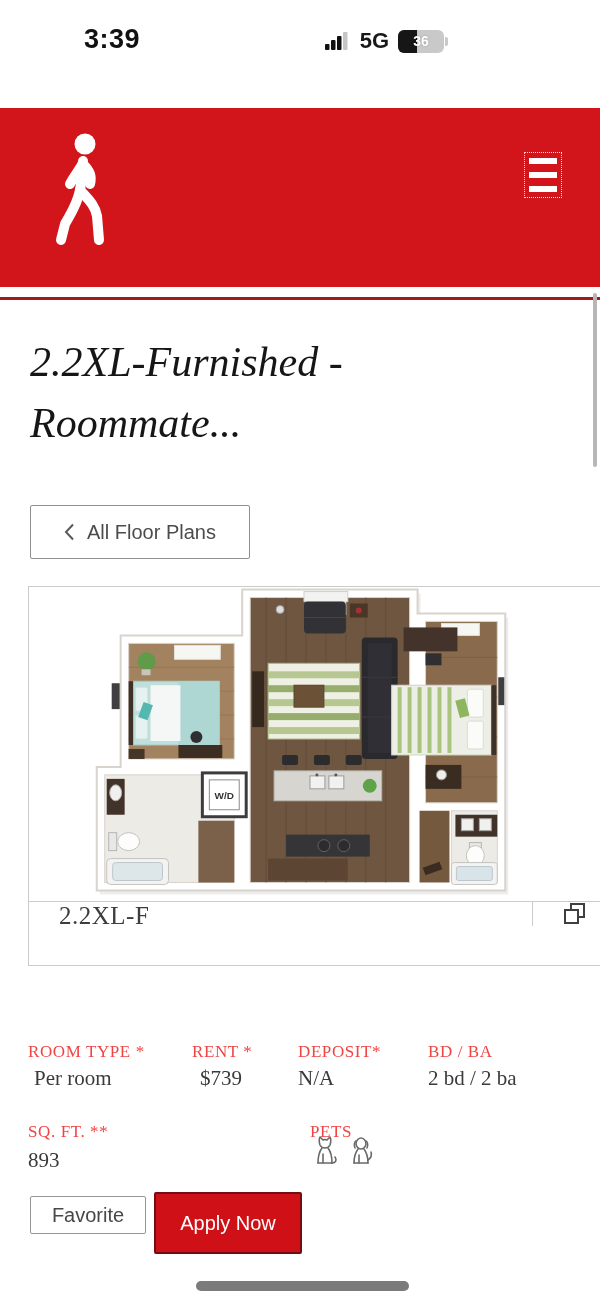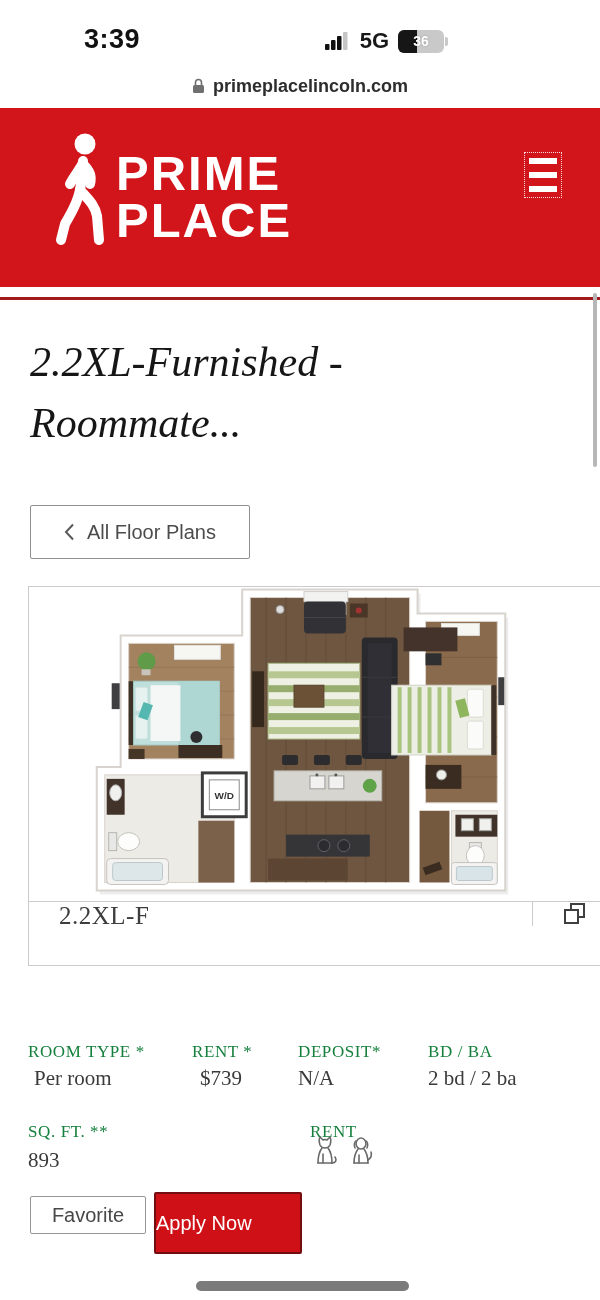--- a/index.html
+++ b/index.html
@@ -36,27 +36,27 @@
   .back-btn span { font-size:20px; color:#4c4c4c; }
 
   
   .plan-card { position:absolute; left:28px; top:586px; width:589px; border:1px solid #cbcbcb; background:#fff; }
   .plan-image { width:543px; height:314px; display:block; background:#fff; }
   .plan-caption-row { display:flex; height:64px; border-top:1px solid #cbcbcb; align-items:flex-start; }
   .plan-caption { flex:1; display:flex; align-items:center; padding-left:30px; font-family:"Liberation Serif", serif; font-size:25px; color:#3d3d3d; letter-spacing:.5px; }
   .plan-expand { width:84px; border-left:1px solid #cbcbcb; display:flex; align-items:center; justify-content:center; cursor:pointer; background:#fff; }
 
   
-  .detail-label { position:absolute; font-family:"Liberation Serif", serif; font-size:17px; color:#15803d; letter-spacing:.6px; }
+  .detail-label { position:absolute; font-family:"Liberation Serif", serif; font-size:17px; color:#ef4444; letter-spacing:.6px; }
   .detail-value { position:absolute; font-family:"Liberation Serif", serif; font-size:21px; color:#3a3a3a; }
   .pets-icons { position:absolute; left:310px; top:1136px; display:flex; gap:6px; }
 
   
   .favorite-btn { position:absolute; left:30px; top:1196px; width:116px; height:38px; background:#fff; border:1.5px solid #969696; border-radius:2px; font-size:20px; color:#474747; display:flex; align-items:center; justify-content:center; cursor:pointer; font-family:"Liberation Sans", sans-serif; }
-  .apply-btn { position:absolute; left:154px; top:1192px; width:148px; height:62px; background:#cf1016; border:2px solid #730d0f; border-radius:2px; font-size:20px; color:#ffffff; display:flex; align-items:center; justify-content:flex-start; cursor:pointer; font-family:"Liberation Sans", sans-serif; }
+  .apply-btn { position:absolute; left:154px; top:1192px; width:148px; height:62px; background:#cf1016; border:2px solid #730d0f; border-radius:2px; font-size:20px; color:#ffffff; display:flex; align-items:center; justify-content:center; cursor:pointer; font-family:"Liberation Sans", sans-serif; }
 
   
   .home-indicator { position:absolute; left:196px; top:1281px; width:213px; height:10px; border-radius:5px; background:#7b7b7b; cursor:pointer; }
   .scroll-thumb { position:absolute; right:3px; top:293px; width:4px; height:174px; border-radius:2px; background:#b7b7b7; cursor:pointer; }
 </style>
 </head>
 <body>
 
 <div class="screen">
 
@@ -73,44 +73,33 @@
       <div style="display:flex;align-items:center;">
         <div class="battery">
           <div class="battery-fill"></div>
           <div class="battery-num">36</div>
         </div>
         <div class="battery-cap"></div>
       </div>
     </div>
   </div>
 
-  <div class="url-bar">
-    <svg width="13" height="16" viewBox="0 0 13 16">
-      <rect x="1" y="7" width="11" height="8" rx="1.5" fill="#6f6f6f"></rect>
-      <path d="M3.5 7 V4.5 a3 3 0 0 1 6 0 V7" fill="none" stroke="#6f6f6f" stroke-width="1.6"></path>
-    </svg>
-    <span class="url-domain">primeplacelincoln.com</span>
-  </div>
 
   <div class="site-header">
     <div class="logo">
       <svg width="56" height="118" viewBox="0 0 56 118">
         <circle cx="33" cy="14" r="10.5" fill="#fff"></circle>
         <g stroke="#fff" stroke-width="10" stroke-linecap="round" fill="none">
           <path d="M31 31 L28 62"></path>
           <path d="M31 34 C38 41 40 46 38 54"></path>
           <path d="M30 35 C25 43 21 48 18 54"></path>
           <path d="M28 60 C36 69 43 75 45 86 L47 110"></path>
           <path d="M28 60 C25 75 19 83 13 94 L9 110"></path>
         </g>
       </svg>
-      <div class="logo-text">
-        <div>PRIME</div>
-        <div>PLACE</div>
-      </div>
     </div>
     <div class="hamburger">
       <div class="bar"></div>
         <div class="bar"></div>
         <div class="bar"></div>
     </div>
   </div>
   <div class="header-rule"></div>
 
   <h1 class="page-title">
@@ -271,21 +260,21 @@
 
   <div class="detail-label" style="left:298px; top:1042px;">DEPOSIT*</div>
   <div class="detail-value" style="left:298px; top:1066px;">N/A</div>
 
   <div class="detail-label" style="left:428px; top:1042px;">BD / BA</div>
   <div class="detail-value" style="left:428px; top:1066px;">2 bd / 2 ba</div>
 
   <div class="detail-label" style="left:28px; top:1122px;">SQ. FT. **</div>
   <div class="detail-value" style="left:28px; top:1148px;">893</div>
 
-  <div class="detail-label" style="left:310px; top:1122px;">RENT</div>
+  <div class="detail-label" style="left:310px; top:1122px;">PETS</div>
   <div class="pets-icons">
     <svg width="30" height="30" viewBox="0 0 30 30">
       <g fill="none" stroke="#6a6a6a" stroke-width="1.6" stroke-linecap="round" stroke-linejoin="round">
         <path d="M10 9 C9 6 9 3 10 1 L13 4 C14 3.5 16 3.5 17 4 L20 1 C21 3 21 6 20 9 C19 11 17 12 15 12 C13 12 11 11 10 9 Z"></path>
         <path d="M12 12 C9 16 8 21 8 27"></path>
         <path d="M18 12 C21 16 22 21 22 27"></path>
         <path d="M13 18 L13 27"></path>
         <path d="M8 27 L22 27"></path>
         <path d="M22 27 C26 27 27 24 25 21"></path>
       </g>

